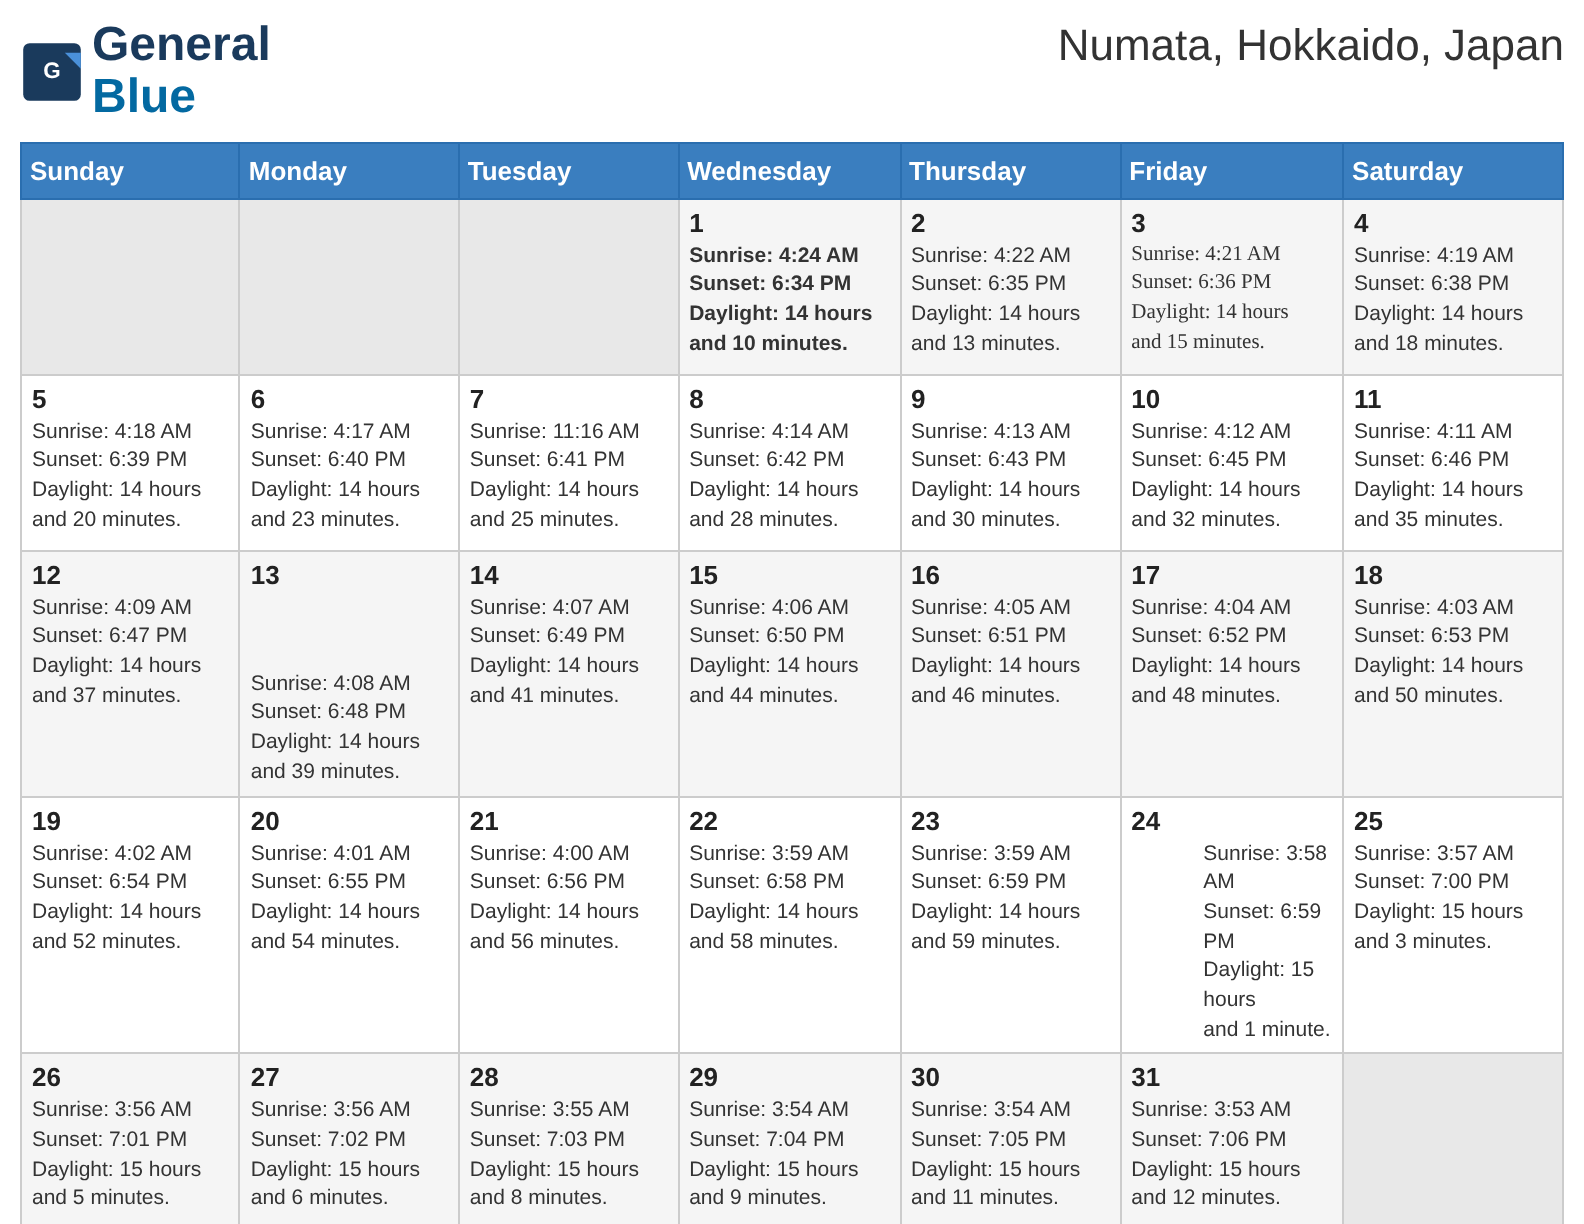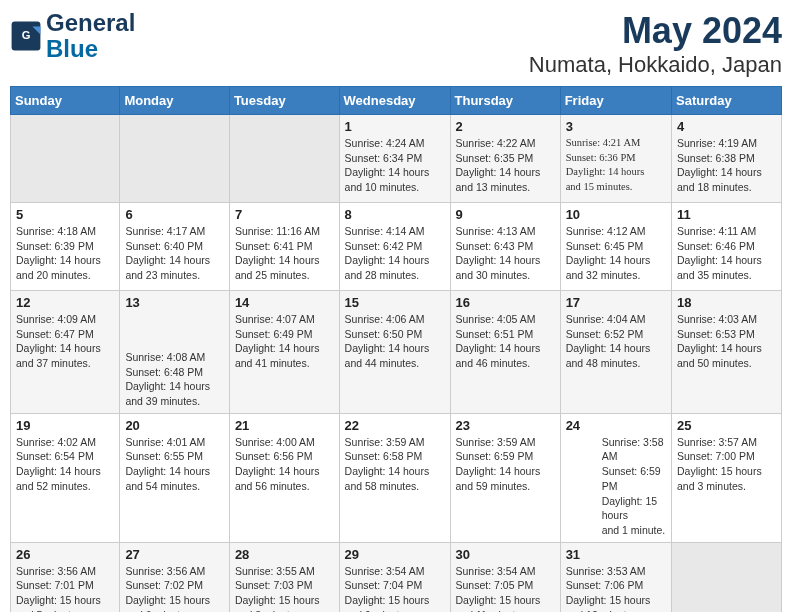--- a/index.html
+++ b/index.html
@@ -98,21 +98,20 @@
       <rect x="2" y="2" width="36" height="36" rx="4" fill="#1a3a5c"></rect>
       <text x="20" y="24" text-anchor="middle" fill="white" font-size="14" font-weight="bold" font-family="Arial">G</text>
       <polygon points="28,8 38,8 38,18" fill="#4a90d9"></polygon>
     </svg>
     <div class="logo-text">
       <div>General</div>
       <div><span>Blue</span></div>
     </div>
   </div>
   <div class="title-block">
-    <div class="month-title">May 2024</div>
     <div class="location-title">Numata, Hokkaido, Japan</div>
   </div>
 </div>
 
 <table>
   <thead>
     <tr>
     <th>Sunday</th>
         <th>Monday</th>
         <th>Tuesday</th>
@@ -122,21 +121,21 @@
         <th>Saturday</th>
       </tr>
   </thead>
   <tbody id="calendar-body">
   <tr>
         <td class="empty-cell"></td>
         <td class="empty-cell"></td>
         <td class="empty-cell"></td>
         <td>
           <span class="day-num">1</span>
-          <div class="day-info" style="white-space: pre-line;">Sunrise: 4:24 AM
+          <div class="day-info" style="white-space: pre-line; font-weight: bold;">Sunrise: 4:24 AM
 Sunset: 6:34 PM
 Daylight: 14 hours
 and 10 minutes.</div>
         </td>
         <td>
           <span class="day-num">2</span>
           <div class="day-info" style="white-space: pre-line;">Sunrise: 4:22 AM
 Sunset: 6:35 PM
 Daylight: 14 hours
 and 13 minutes.</div>

